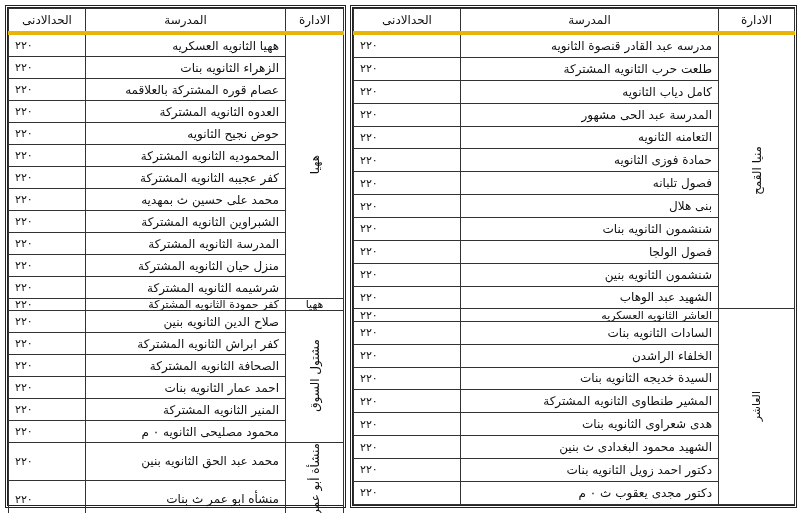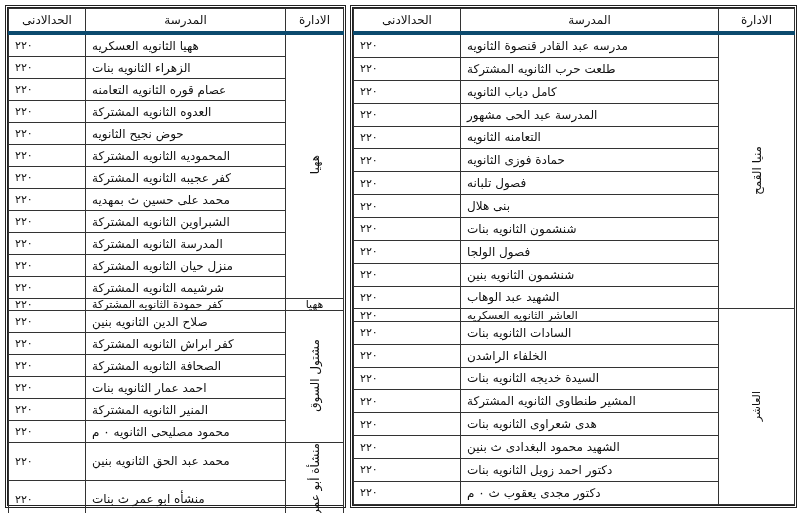--- a/index.html
+++ b/index.html
@@ -1,23 +1,23 @@
 <!DOCTYPE html>
 <html><head>
 <meta charset="utf-8">
 <style>
   html, body { margin:0; padding:0; background:#ffffff; }
   body { width:800px; height:513px; position:relative; overflow:hidden;
          font-family:"DejaVu Sans", sans-serif; color:#111; }
   .tbl { position:absolute; border:3px double #222; box-sizing:border-box; background:#fff; }
   .tbl table { border-collapse:collapse; width:100%; height:100%; table-layout:fixed; direction:rtl; }
   .tbl td, .tbl th { border:1px solid #333; padding:0 6px; overflow:hidden; white-space:nowrap; }
-  .tbl th { font-weight:normal; font-size:12px; height:22px; border-bottom:4px solid #0c4a6e; text-align:center; }
+  .tbl th { font-weight:normal; font-size:12px; height:22px; border-bottom:4px solid #eab308; text-align:center; }
   .tbl td { font-size:12px; height:21px; }
-  .tbl td.school { text-align:left; }
+  .tbl td.school { text-align:right; }
   .tbl td.min { text-align:left; font-size:11px; letter-spacing:2px; }
   .tbl td.admin { text-align:center; vertical-align:middle; font-size:12px; }
   .tbl td.admin.vert span { display:inline-block; writing-mode:vertical-rl; transform:rotate(180deg); }
   .tbl tr.thin td { height:11px; font-size:11px; line-height:11px; }
   #left { left:5px; top:5px; width:341px; height:503px; }
   #right { left:350px; top:5px; width:447px; height:503px; }
 </style>
 </head>
 <body>
 
@@ -144,21 +144,21 @@
         <tr>
           <td class="admin vert" rowspan="12"><span>ههيا</span></td>
           <td class="school">ههيا الثانويه العسكريه</td>
           <td class="min">٢٢٠</td>
         </tr>
         <tr>
           <td class="school">الزهراء الثانويه بنات</td>
           <td class="min">٢٢٠</td>
         </tr>
         <tr>
-          <td class="school">عصام قوره الثانويه التعامنه</td>
+          <td class="school">عصام قوره المشتركة بالعلاقمه</td>
           <td class="min">٢٢٠</td>
         </tr>
         <tr>
           <td class="school">العدوه الثانويه المشتركة</td>
           <td class="min">٢٢٠</td>
         </tr>
         <tr>
           <td class="school">حوض نجيح الثانويه</td>
           <td class="min">٢٢٠</td>
         </tr>

